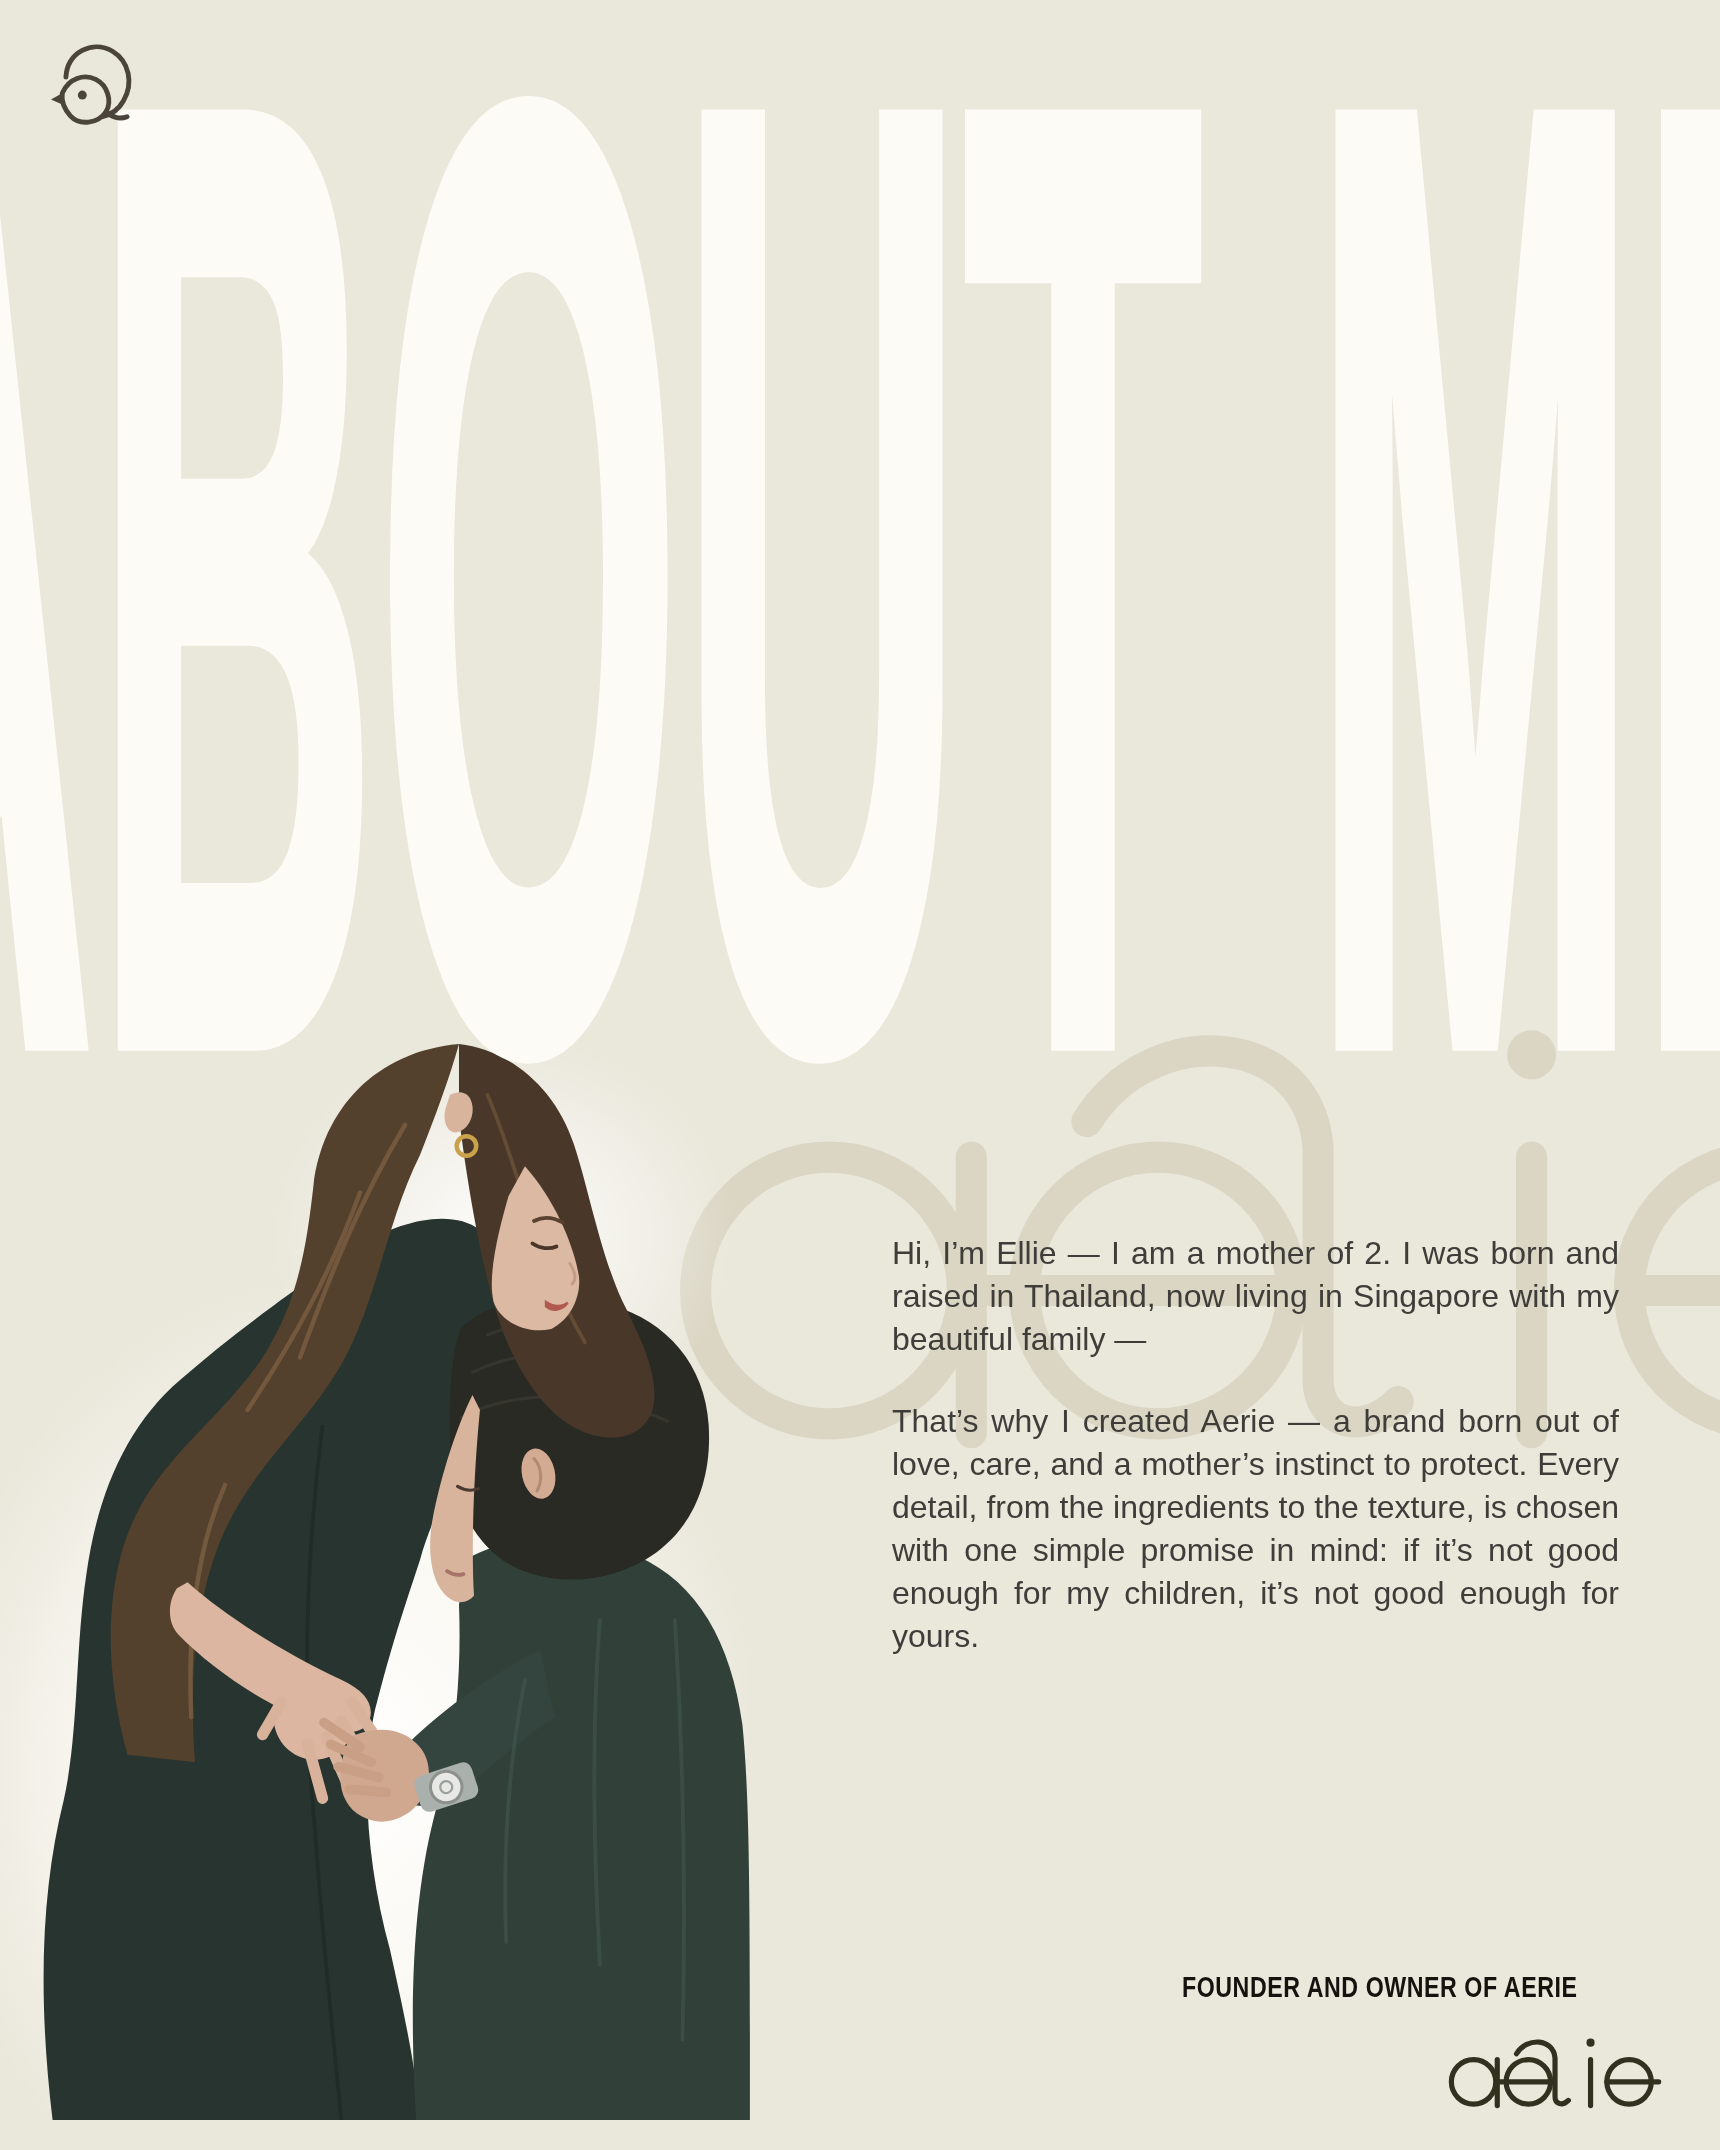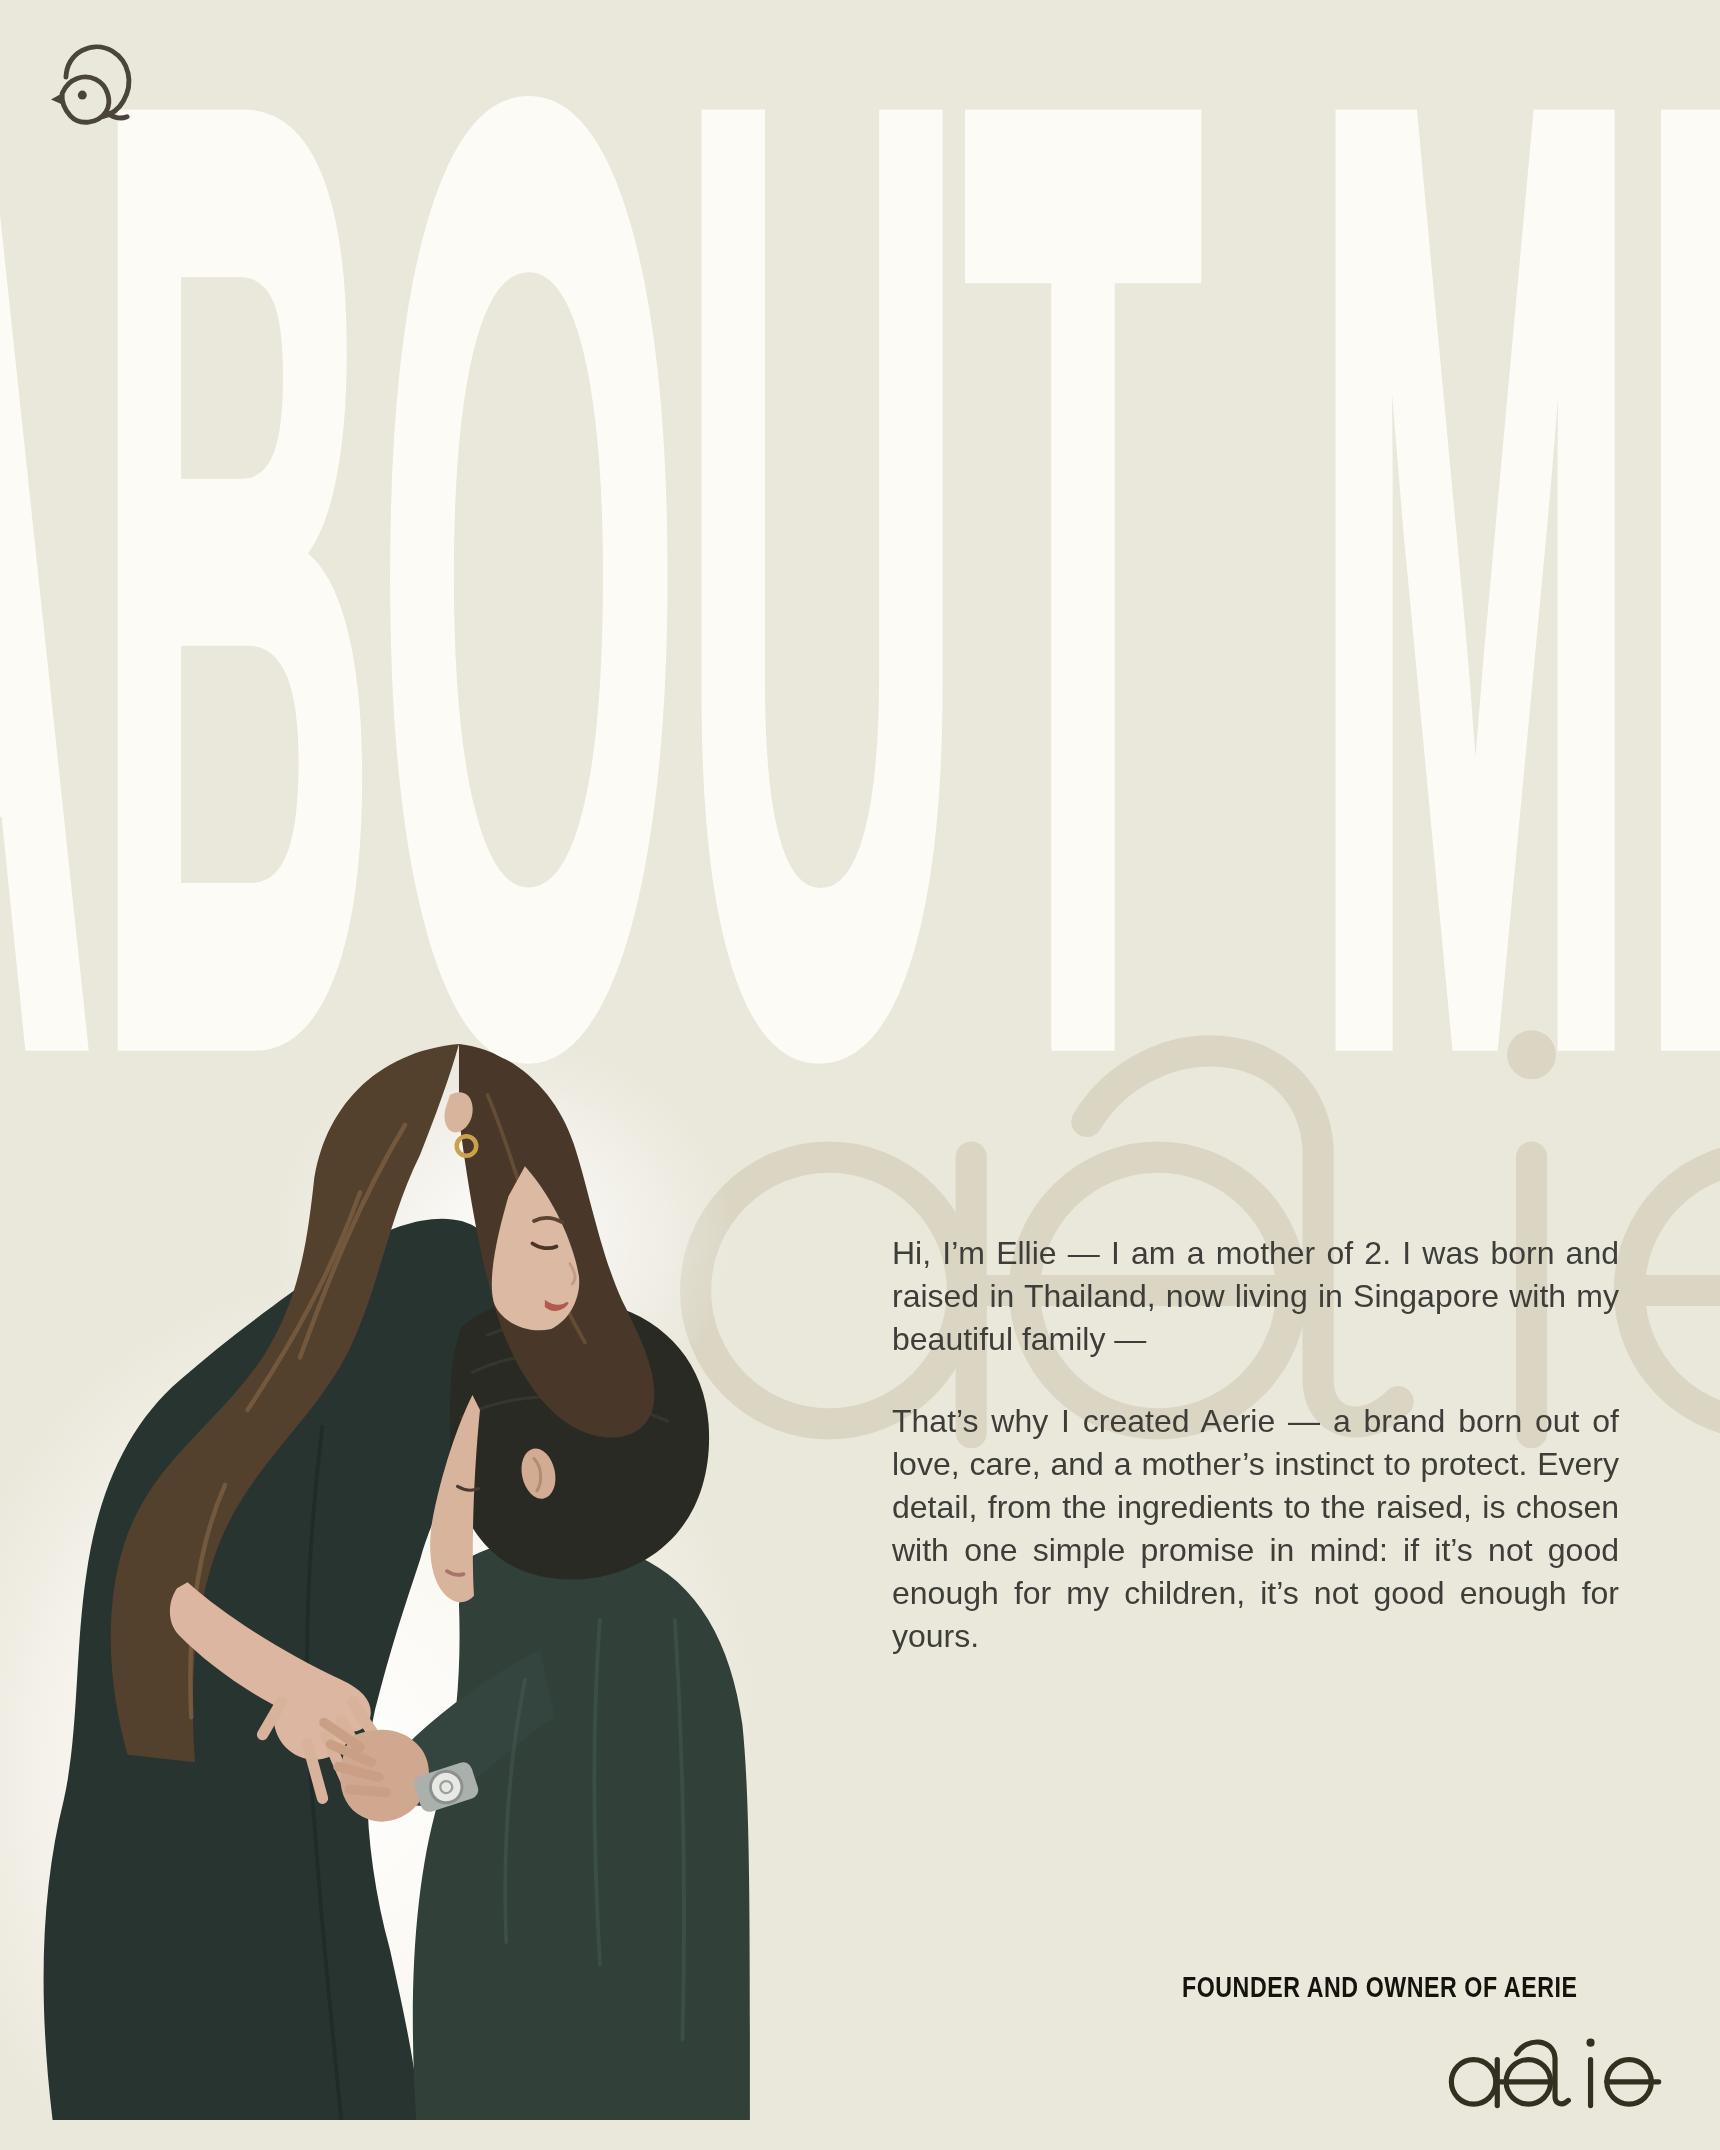--- a/index.html
+++ b/index.html
@@ -210,21 +210,21 @@
     <path d="M28,60 C30,26 64,10 90,25 C113,39 119,68 105,92 C99,103 89,110 77,113"></path>
     <path d="M24,80 C32,62 52,55 68,63 C84,71 90,92 82,106 C71,123 46,125 34,112 C26,103 22,92 23,82"></path>
     <path d="M82,106 C89,114 100,117 110,113"></path>
   </g>
   <path d="M8,90 L26,80 L24,97 Z" fill="currentColor"></path>
   <circle cx="50" cy="84" r="6" fill="currentColor"></circle>
 </svg>
 
 <section class="copy">
   <p>Hi, I’m Ellie — I am a mother of 2. I was born and raised in Thailand, now living in Singapore with my beautiful family —</p>
-  <p>That’s why I created Aerie — a brand born out of love, care, and a mother’s instinct to protect. Every detail, from the ingredients to the raised, is chosen with one simple promise in mind: if it’s not good enough for my children, it’s not good enough for yours.</p>
+  <p>That’s why I created Aerie — a brand born out of love, care, and a mother’s instinct to protect. Every detail, from the ingredients to the texture, is chosen with one simple promise in mind: if it’s not good enough for my children, it’s not good enough for yours.</p>
 </section>
 
 <div class="byline">FOUNDER AND OWNER OF AERIE</div>
 
 <svg class="logo" viewBox="0 0 300 104">
   <title>aerie</title>
   <use href="#aerie-wordmark" width="300" height="104"></use>
 </svg>
 
 

